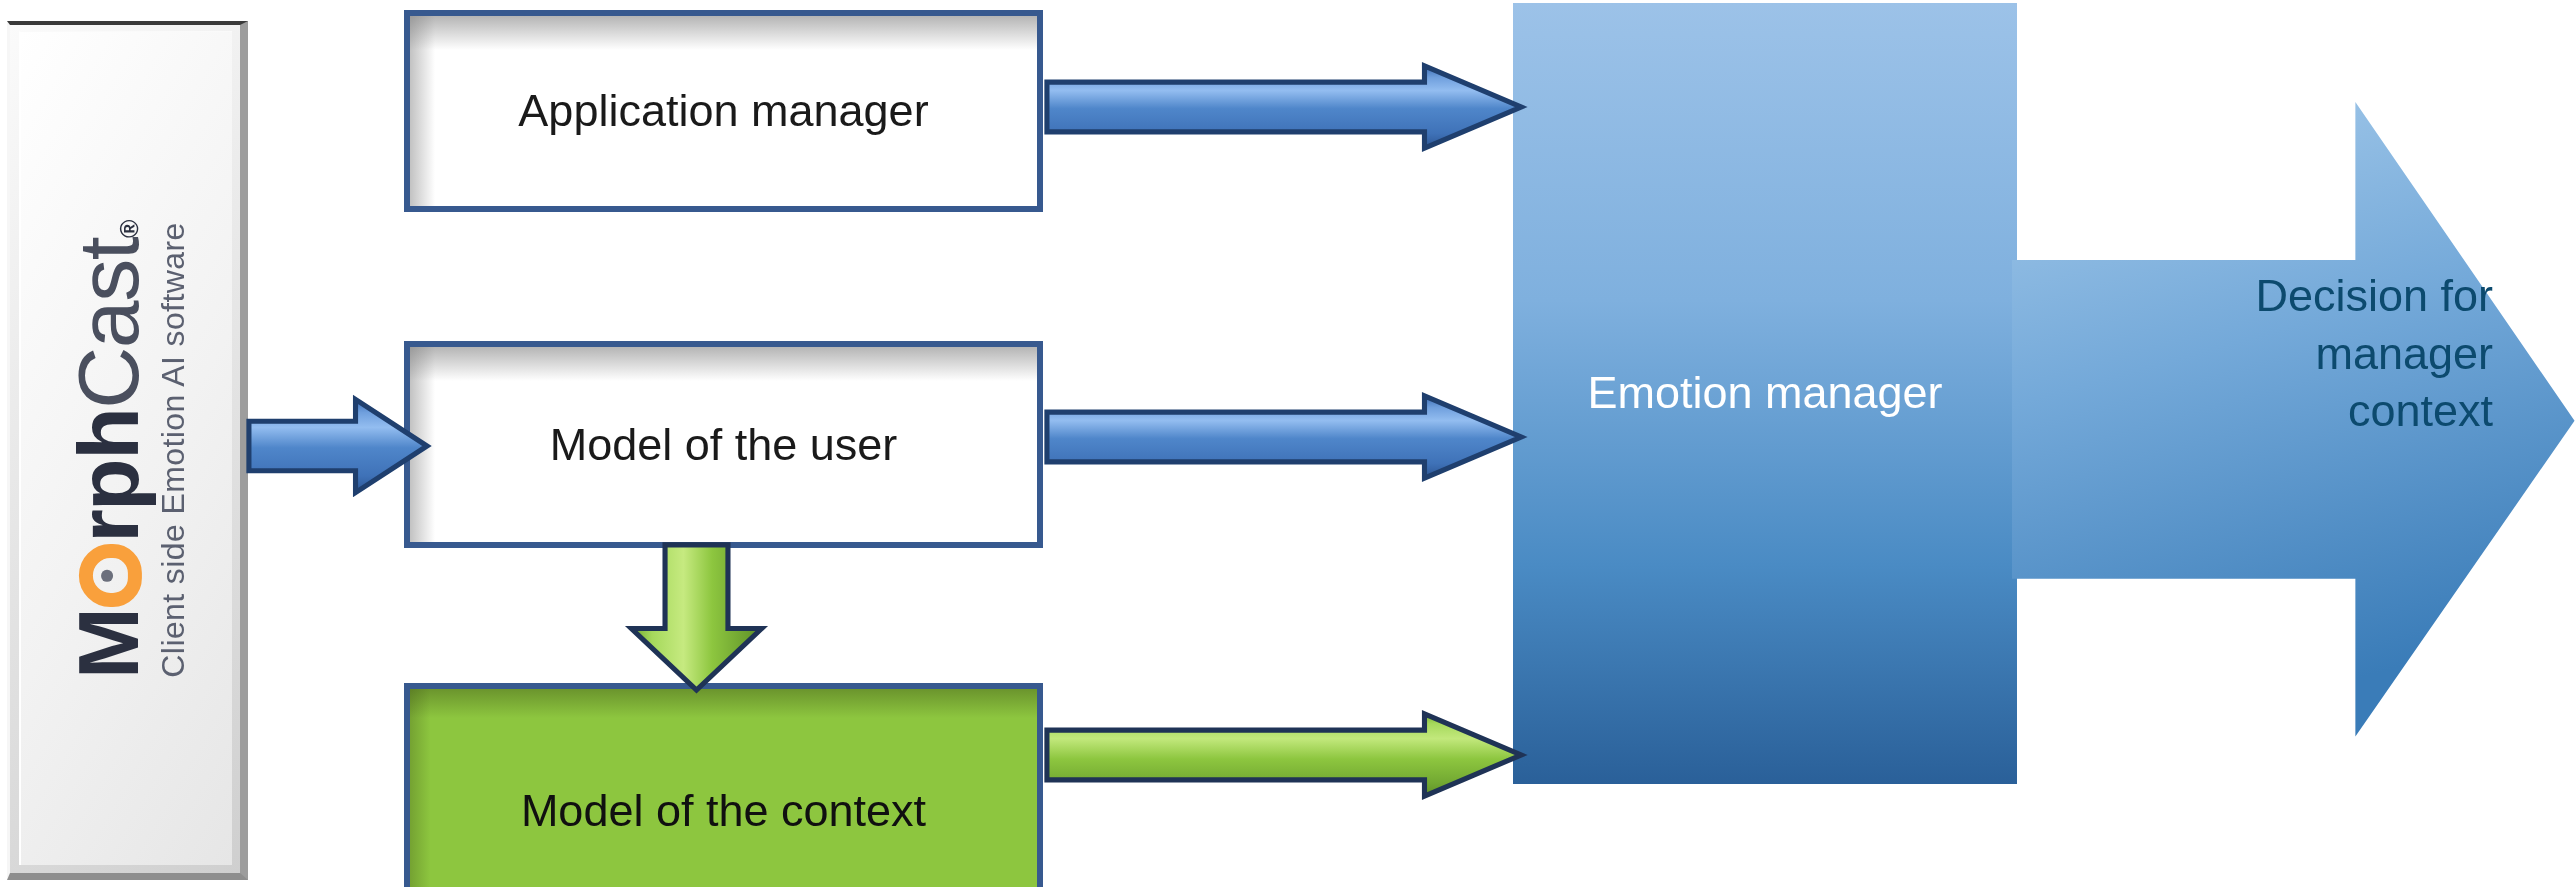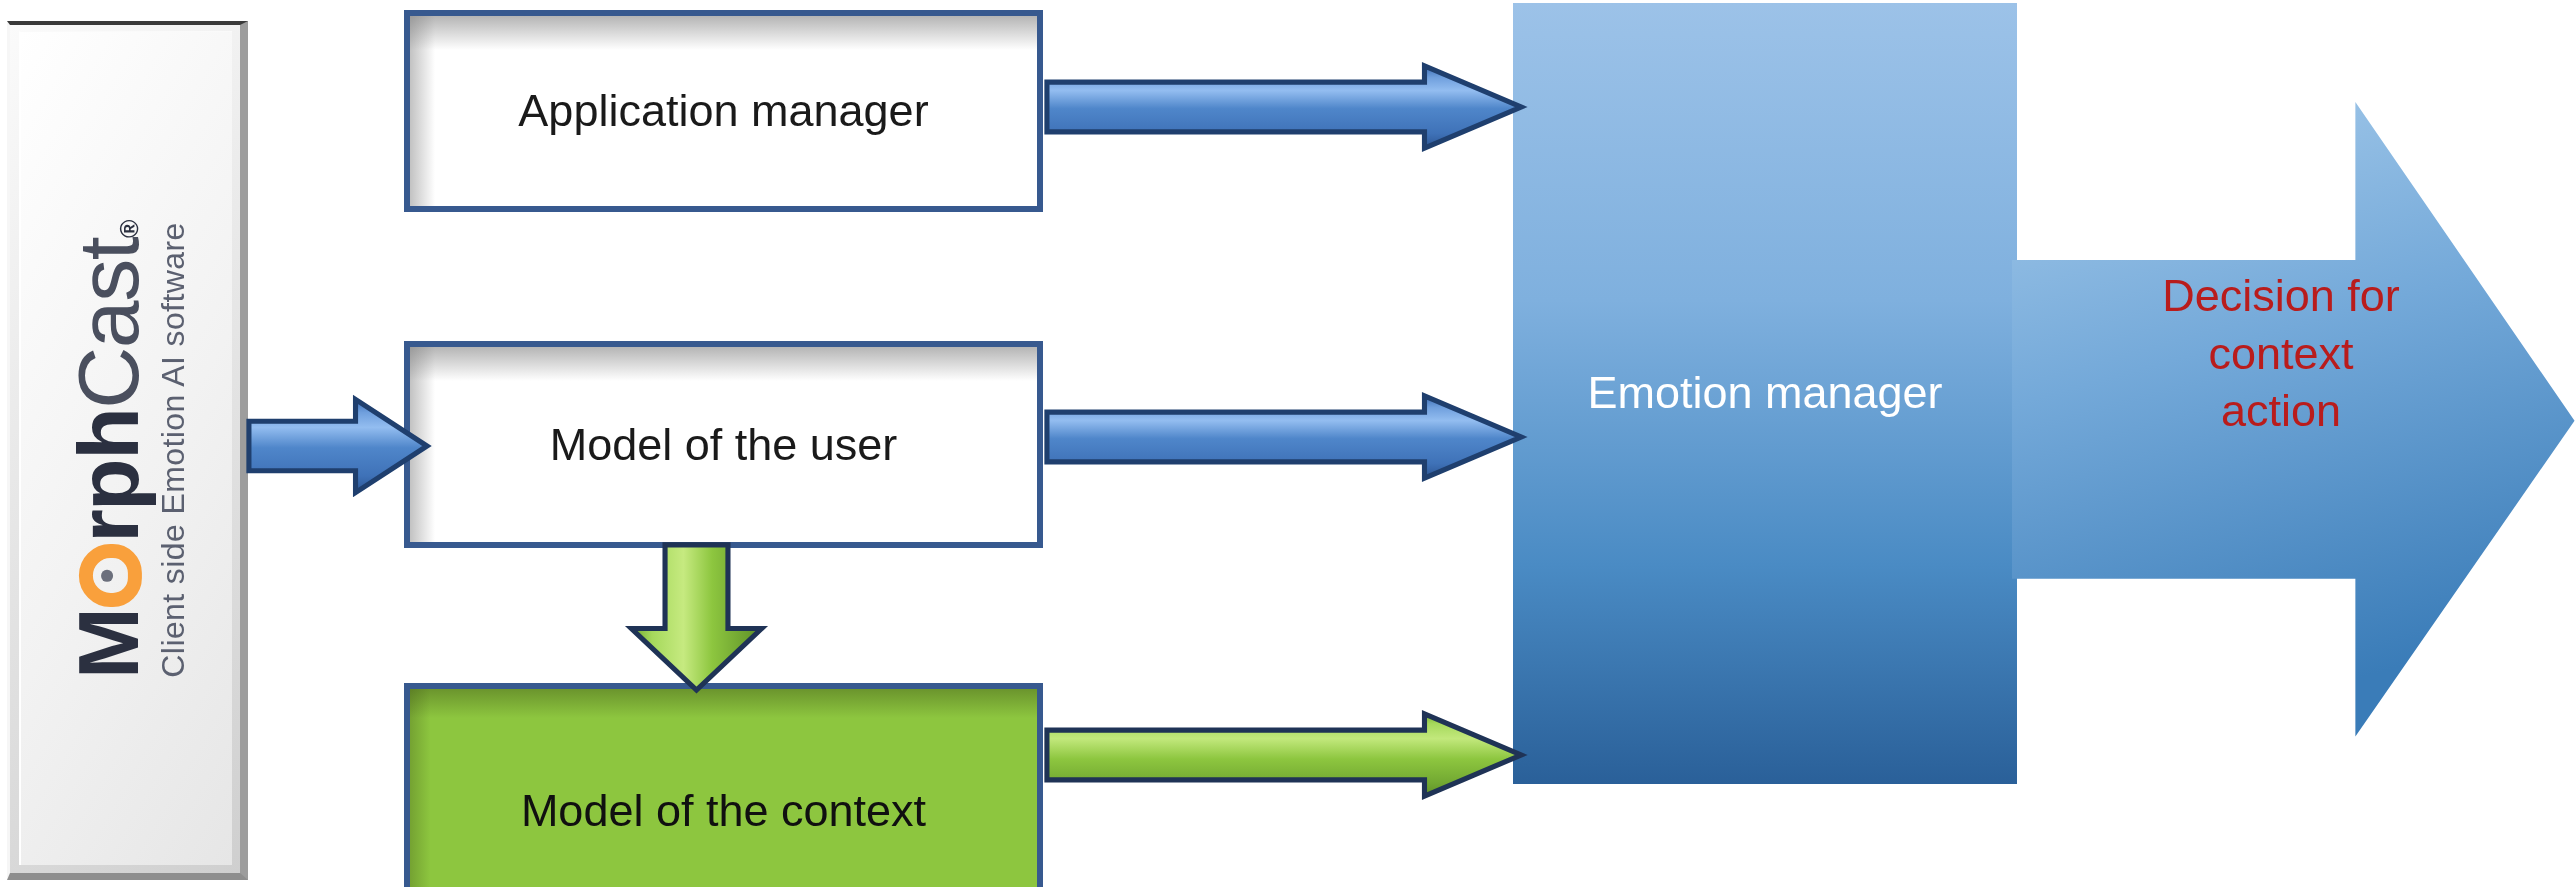--- a/index.html
+++ b/index.html
@@ -94,21 +94,21 @@
 
   #arrow-logo-to-user{left:246px;top:395px;width:184px;height:102px;}
   #arrow-app-to-dm{left:1044px;top:63px;width:480px;height:88px;}
   #arrow-user-to-dm{left:1044px;top:393px;width:480px;height:88px;}
   #arrow-context-to-dm{left:1044px;top:711px;width:480px;height:88px;}
   #arrow-user-to-context{left:627px;top:542px;width:139px;height:151px;}
   #arrow-decision-out{left:2012px;top:102px;width:564px;height:636px;}
 
   .big-arrow-label{
     position:absolute;left:2069px;top:267px;width:424px;
-    text-align:center;font-size:45px;line-height:1.28;color:#b91c1c;
+    text-align:right;font-size:45px;line-height:1.28;color:#0c4a6e;
     pointer-events:none;
   }
 </style>
 </head>
 <body>
 
 <div class="stage">
 
   <div class="logo-panel">
     <div class="bevel-outer"></div>
@@ -200,18 +200,18 @@
   <svg class="arrow-svg" id="arrow-user-to-context" viewBox="0 0 190 206" preserveAspectRatio="none">
     <polygon points="52,4 138,4 138,118 184,118 95,202 6,118 52,118" fill="url(#gradGreenV)" stroke="#1f3356" stroke-width="7"></polygon>
   </svg>
 
   <svg class="arrow-svg" id="arrow-decision-out" viewBox="0 0 772 870" preserveAspectRatio="none">
     <polygon points="0,216 470,216 470,0 770,436 470,868 470,652 0,652" fill="url(#gradBigArrow)"></polygon>
   </svg>
 
   <div class="big-arrow-label">
     <div>Decision for</div>
+    <div>manager</div>
     <div>context</div>
-    <div>action</div>
   </div>
 
 </div>
 
 
 </body></html>

